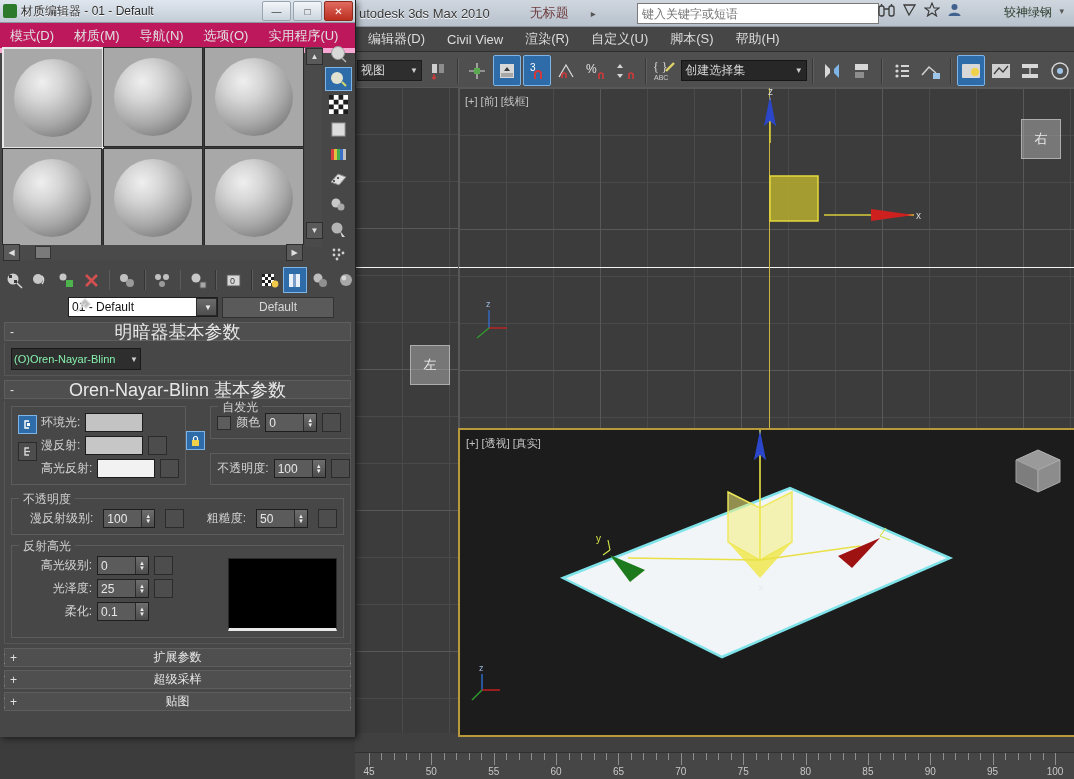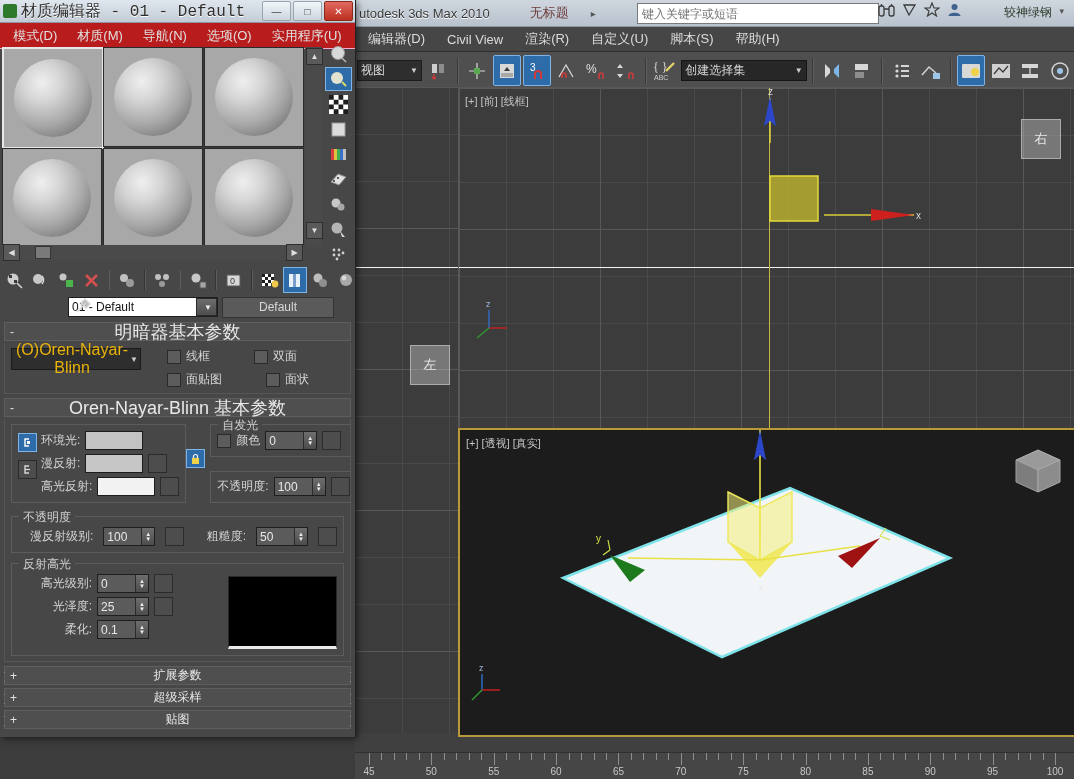--- a/index.html
+++ b/index.html
@@ -61,26 +61,26 @@
   #ruler{position:absolute;left:0;top:752px;width:719px;height:27px;background:#464646;border-top:1px solid #2f2f2f;}
   #ruler .tick{position:absolute;top:0;width:1px;background:#8d8d8d;}
   #ruler .lab{position:absolute;top:13px;font-size:10px;color:#c8c8c8;transform:translateX(-50%);}
 
   
   #mat{position:absolute;left:0;top:0;width:355px;height:737px;background:#474747;
      border-right:1px solid #212121;box-shadow:2px 2px 6px rgba(0,0,0,.5);}
   #mat-title{height:22px;background:linear-gradient(to bottom,#dfe6ee,#c3ccd6);display:flex;align-items:center;
      border-bottom:1px solid #8d96a1;position:relative;}
   #mat-title .mlogo{width:14px;height:14px;margin:0 4px 0 3px;background:#2d7a2d;border-radius:2px;}
-  #mat-title .mttxt{color:#2e2e2e;font-size:16px;text-shadow:0 1px 0 #fff;font-family:Liberation Mono, monospace;}
+  #mat-title .mttxt{color:#2e2e2e;font-size:12px;text-shadow:0 1px 0 #fff;}
   .wbtns{position:absolute;right:2px;top:1px;display:flex;gap:2px;}
   .wbtn{width:27px;height:18px;background:linear-gradient(to bottom,#f2f6fa,#ccd5de);border:1px solid #9aa4ae;
      border-radius:2px;display:flex;align-items:center;justify-content:center;font-size:10px;color:#444;}
   .wbtn.close{background:linear-gradient(to bottom,#e06a60,#bb2f20);color:#fff;border-color:#8e2a1c;}
-  #mat-menu{height:25px;background:#b91c1c;border-bottom:1px solid #f9a8d4;display:flex;align-items:center;justify-content:center;}
+  #mat-menu{height:25px;background:#be185d;border-bottom:5px solid #f9a8d4;display:flex;align-items:center;}
   #mat-menu .mi{padding:3px 10px;font-size:13px;color:#e0e0e0;}
 
   #slots{position:absolute;left:2px;top:47px;width:302px;height:200px;background:#3a3a3a;}
   .slot{position:absolute;width:98px;height:98px;background:#a8a8a8;border:1px solid #2a2a2a;overflow:hidden;}
   .slot.act{border:2px solid #e8e8e8;}
   .sphere{position:absolute;left:50%;top:50%;width:78px;height:78px;margin:-39px 0 0 -39px;border-radius:50%;
      background:radial-gradient(circle at 36% 30%, #efefef 0%, #d5d5d5 26%, #a8a8a8 58%, #7d7d7d 82%, #6a6a6a 100%);}
   #slot-scroll{position:absolute;left:305px;top:47px;width:17px;height:200px;background:#4a4a4a;}
   .sbtn{width:15px;height:15px;background:#5a5a5a;border:1px solid #2e2e2e;display:flex;align-items:center;
      justify-content:center;font-size:8px;color:#e0e0e0;margin:1px;}
@@ -704,44 +704,22 @@
     <div id="rollouts">
 
       <div class="rollhdr">
         <span class="pm">-</span>
         <span class="rt">明暗器基本参数</span>
       </div>
       <div class="rollbody">
         <div style="display:flex;align-items:flex-start;gap:26px;">
           <div style="width:124px;height:20px;background:#2e2e2e;border:1px solid #1a1a1a;display:flex;align-items:center;
                justify-content:space-between;padding:0 2px;">
-            <span style="font-size:16px;color:#eab308;text-align:center;">(O)Oren-Nayar-Blinn</span>
+            <span style="font-size:11px;color:#86efac;">(O)Oren-Nayar-Blinn</span>
             <span class="caret">▼</span>
-          </div>
-          <div style="display:flex;flex-direction:column;gap:6px;">
-            <div style="display:flex;gap:44px;">
-              <span class="chkrow">
-                <span class="cbx"></span>
-                <span class="lbl">线框</span>
-                </span>
-              <span class="chkrow">
-                <span class="cbx"></span>
-                <span class="lbl">双面</span>
-                </span>
-            </div>
-            <div style="display:flex;gap:44px;">
-              <span class="chkrow">
-                <span class="cbx"></span>
-                <span class="lbl">面贴图</span>
-                </span>
-              <span class="chkrow">
-                <span class="cbx"></span>
-                <span class="lbl">面状</span>
-                </span>
-            </div>
           </div>
         </div>
       </div>
 
       <div class="rollhdr">
         <span class="pm">-</span>
         <span class="rt">Oren-Nayar-Blinn 基本参数</span>
       </div>
       <div class="rollbody">
 

